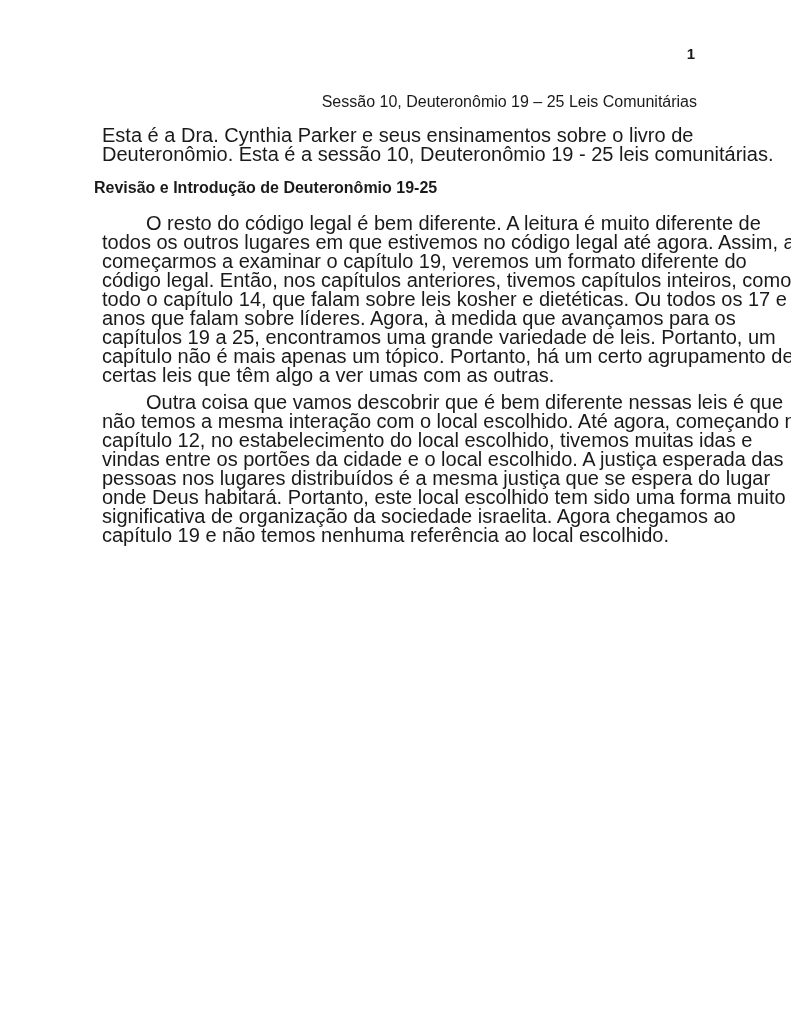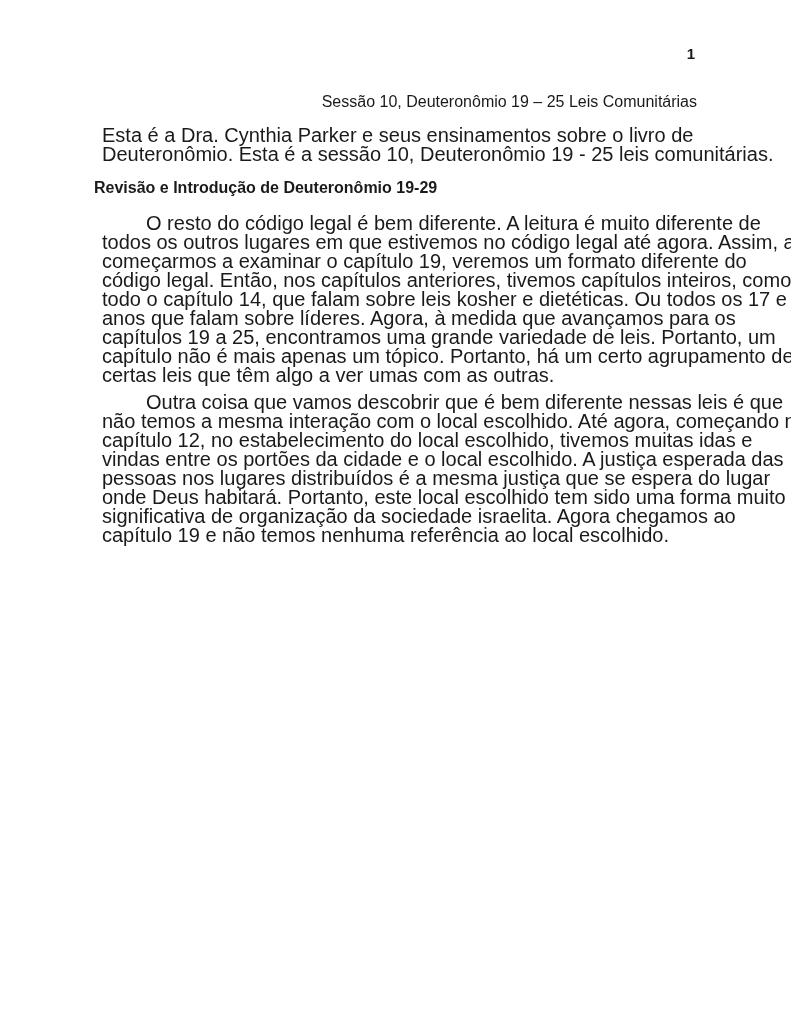--- a/index.html
+++ b/index.html
@@ -61,21 +61,21 @@
 
   <div class="page-number">1</div>
 
   <div class="title-block">
     <div>Sessão 10, Deuteronômio 19 – 25 Leis Comunitárias</div>
   </div>
 
   <p class="body-par intro">Esta é a Dra. Cynthia Parker e seus ensinamentos sobre o livro de
 Deuteronômio. Esta é a sessão 10, Deuteronômio 19 - 25 leis comunitárias.</p>
 
-  <h2 class="section-heading">Revisão e Introdução de Deuteronômio 19-29</h2>
+  <h2 class="section-heading">Revisão e Introdução de Deuteronômio 19-25</h2>
 
 
   <p class="body-par indented">O resto do código legal é bem diferente. A leitura é muito diferente de
 todos os outros lugares em que estivemos no código legal até agora. Assim, ao
 começarmos a examinar o capítulo 19, veremos um formato diferente do
 código legal. Então, nos capítulos anteriores, tivemos capítulos inteiros, como
 todo o capítulo 14, que falam sobre leis kosher e dietéticas. Ou todos os 17 e 18
 anos que falam sobre líderes. Agora, à medida que avançamos para os
 capítulos 19 a 25, encontramos uma grande variedade de leis. Portanto, um
 capítulo não é mais apenas um tópico. Portanto, há um certo agrupamento de

